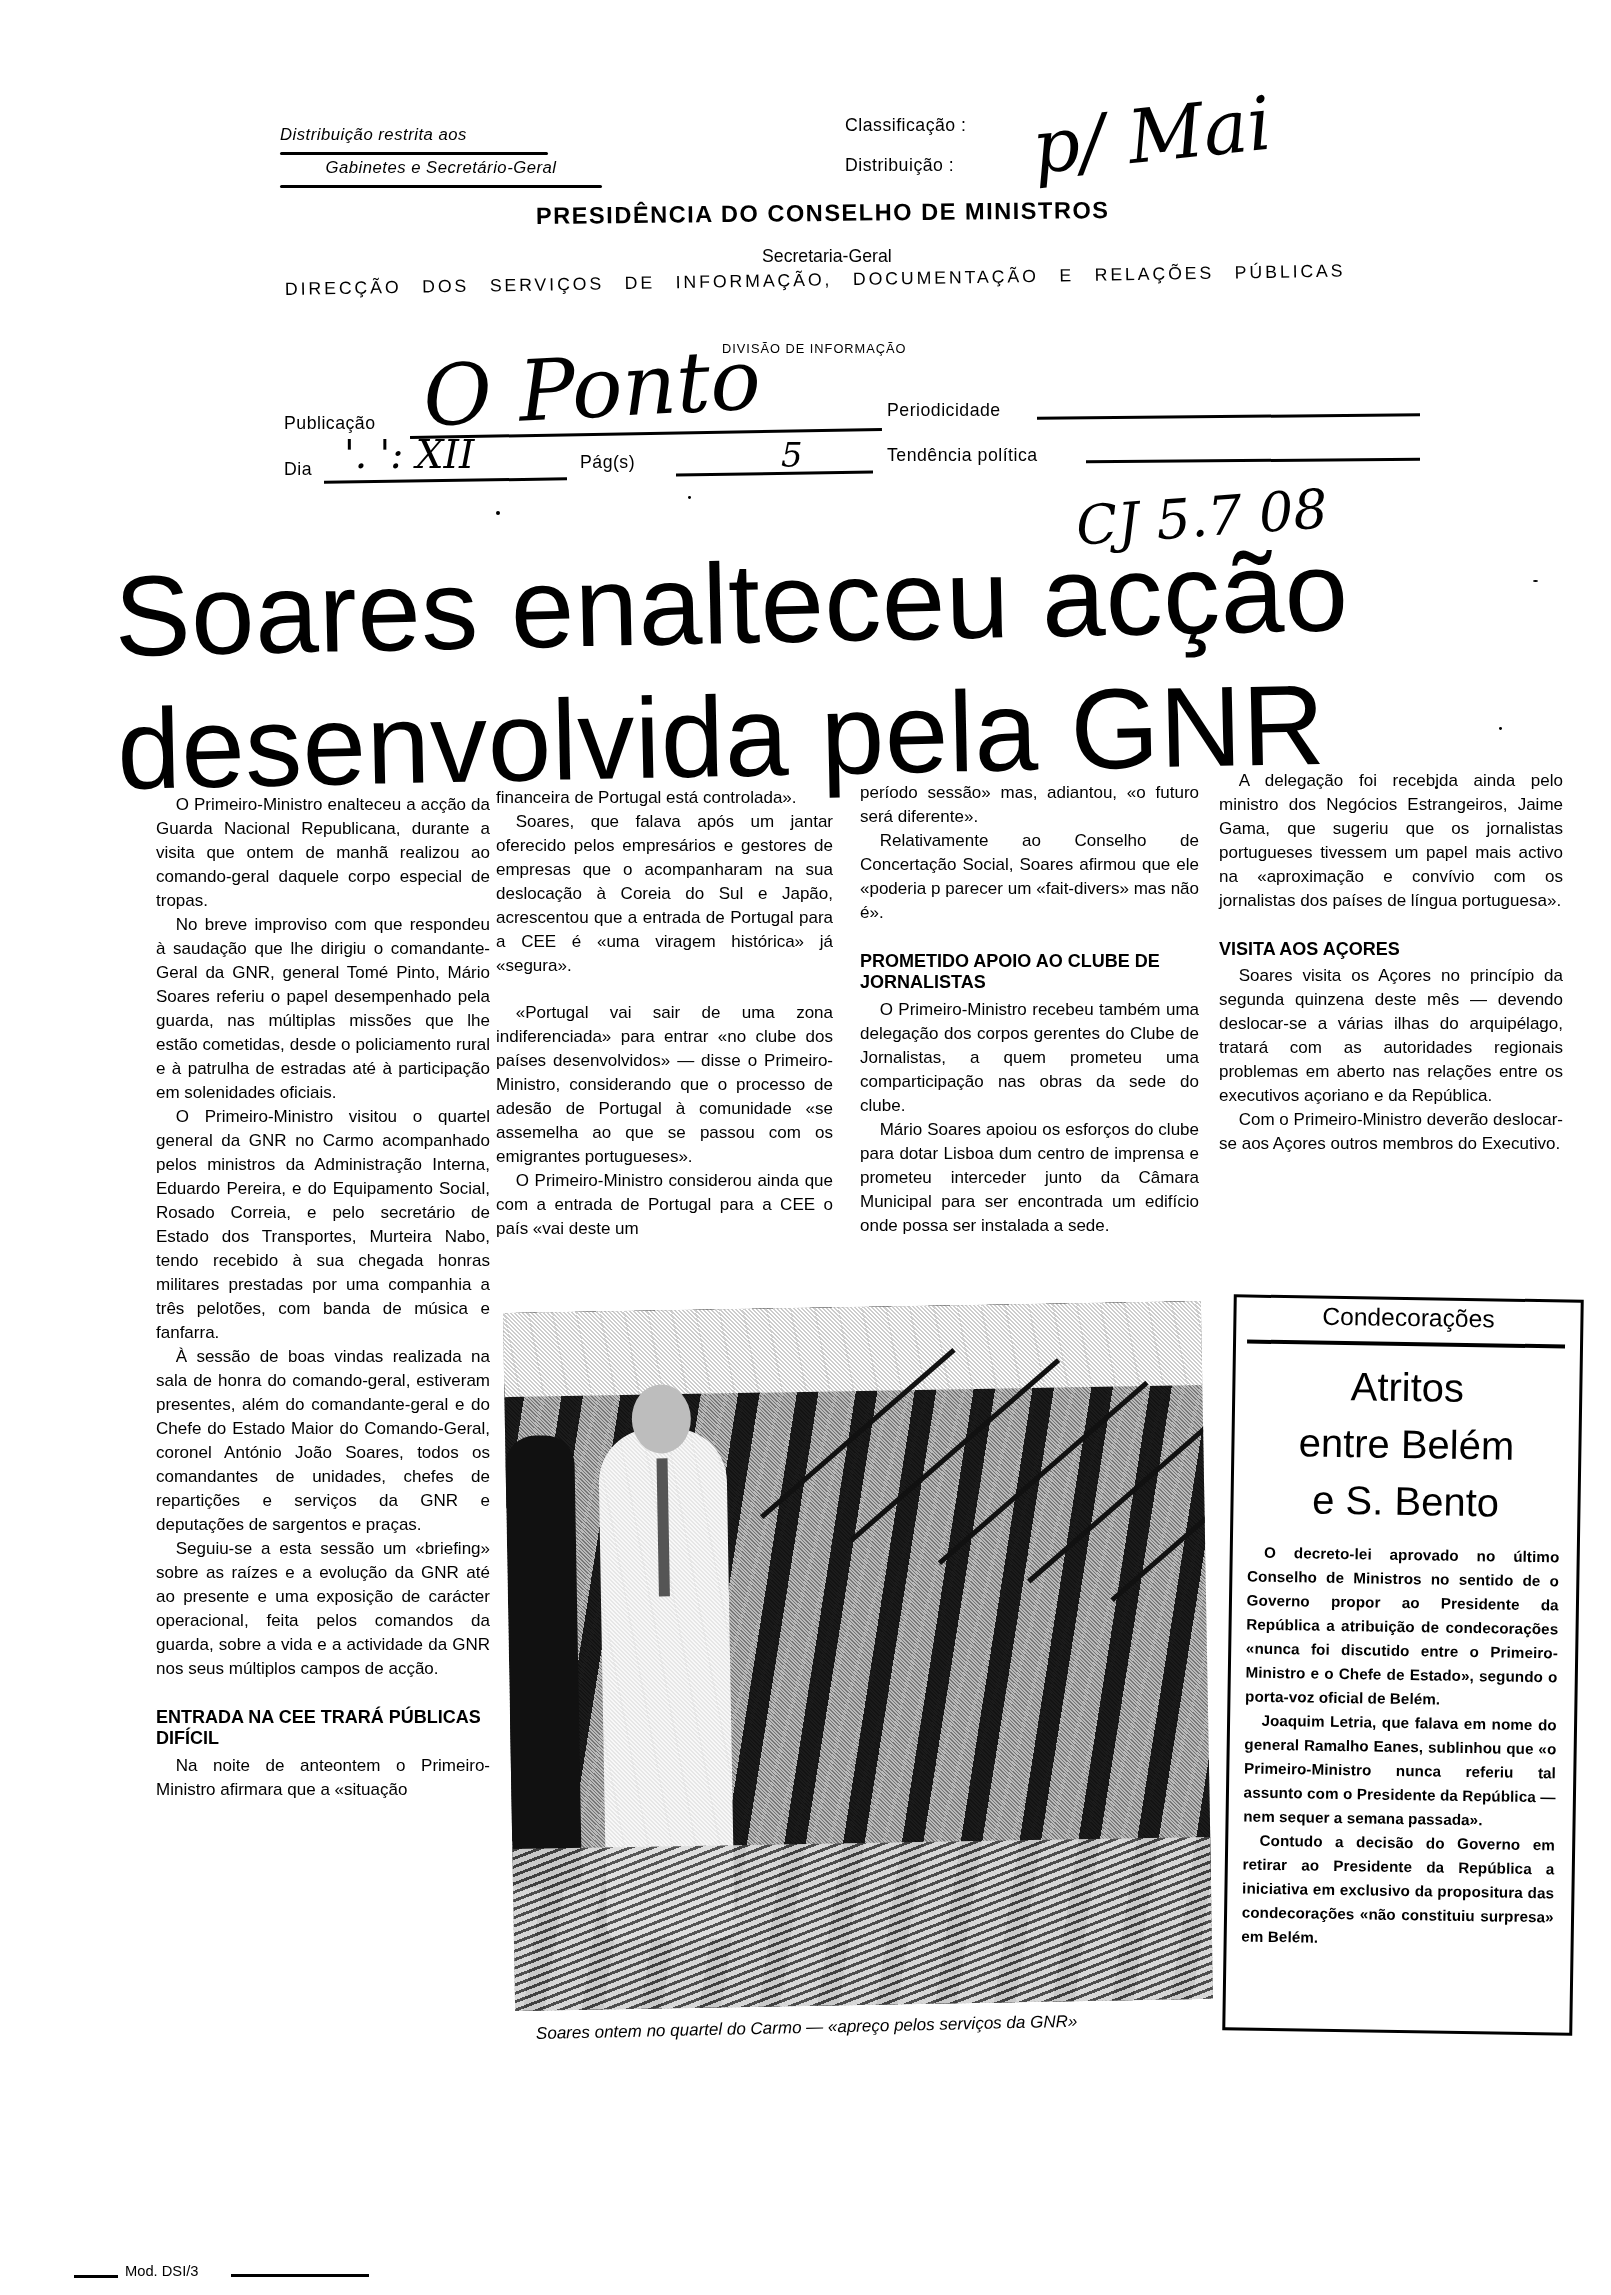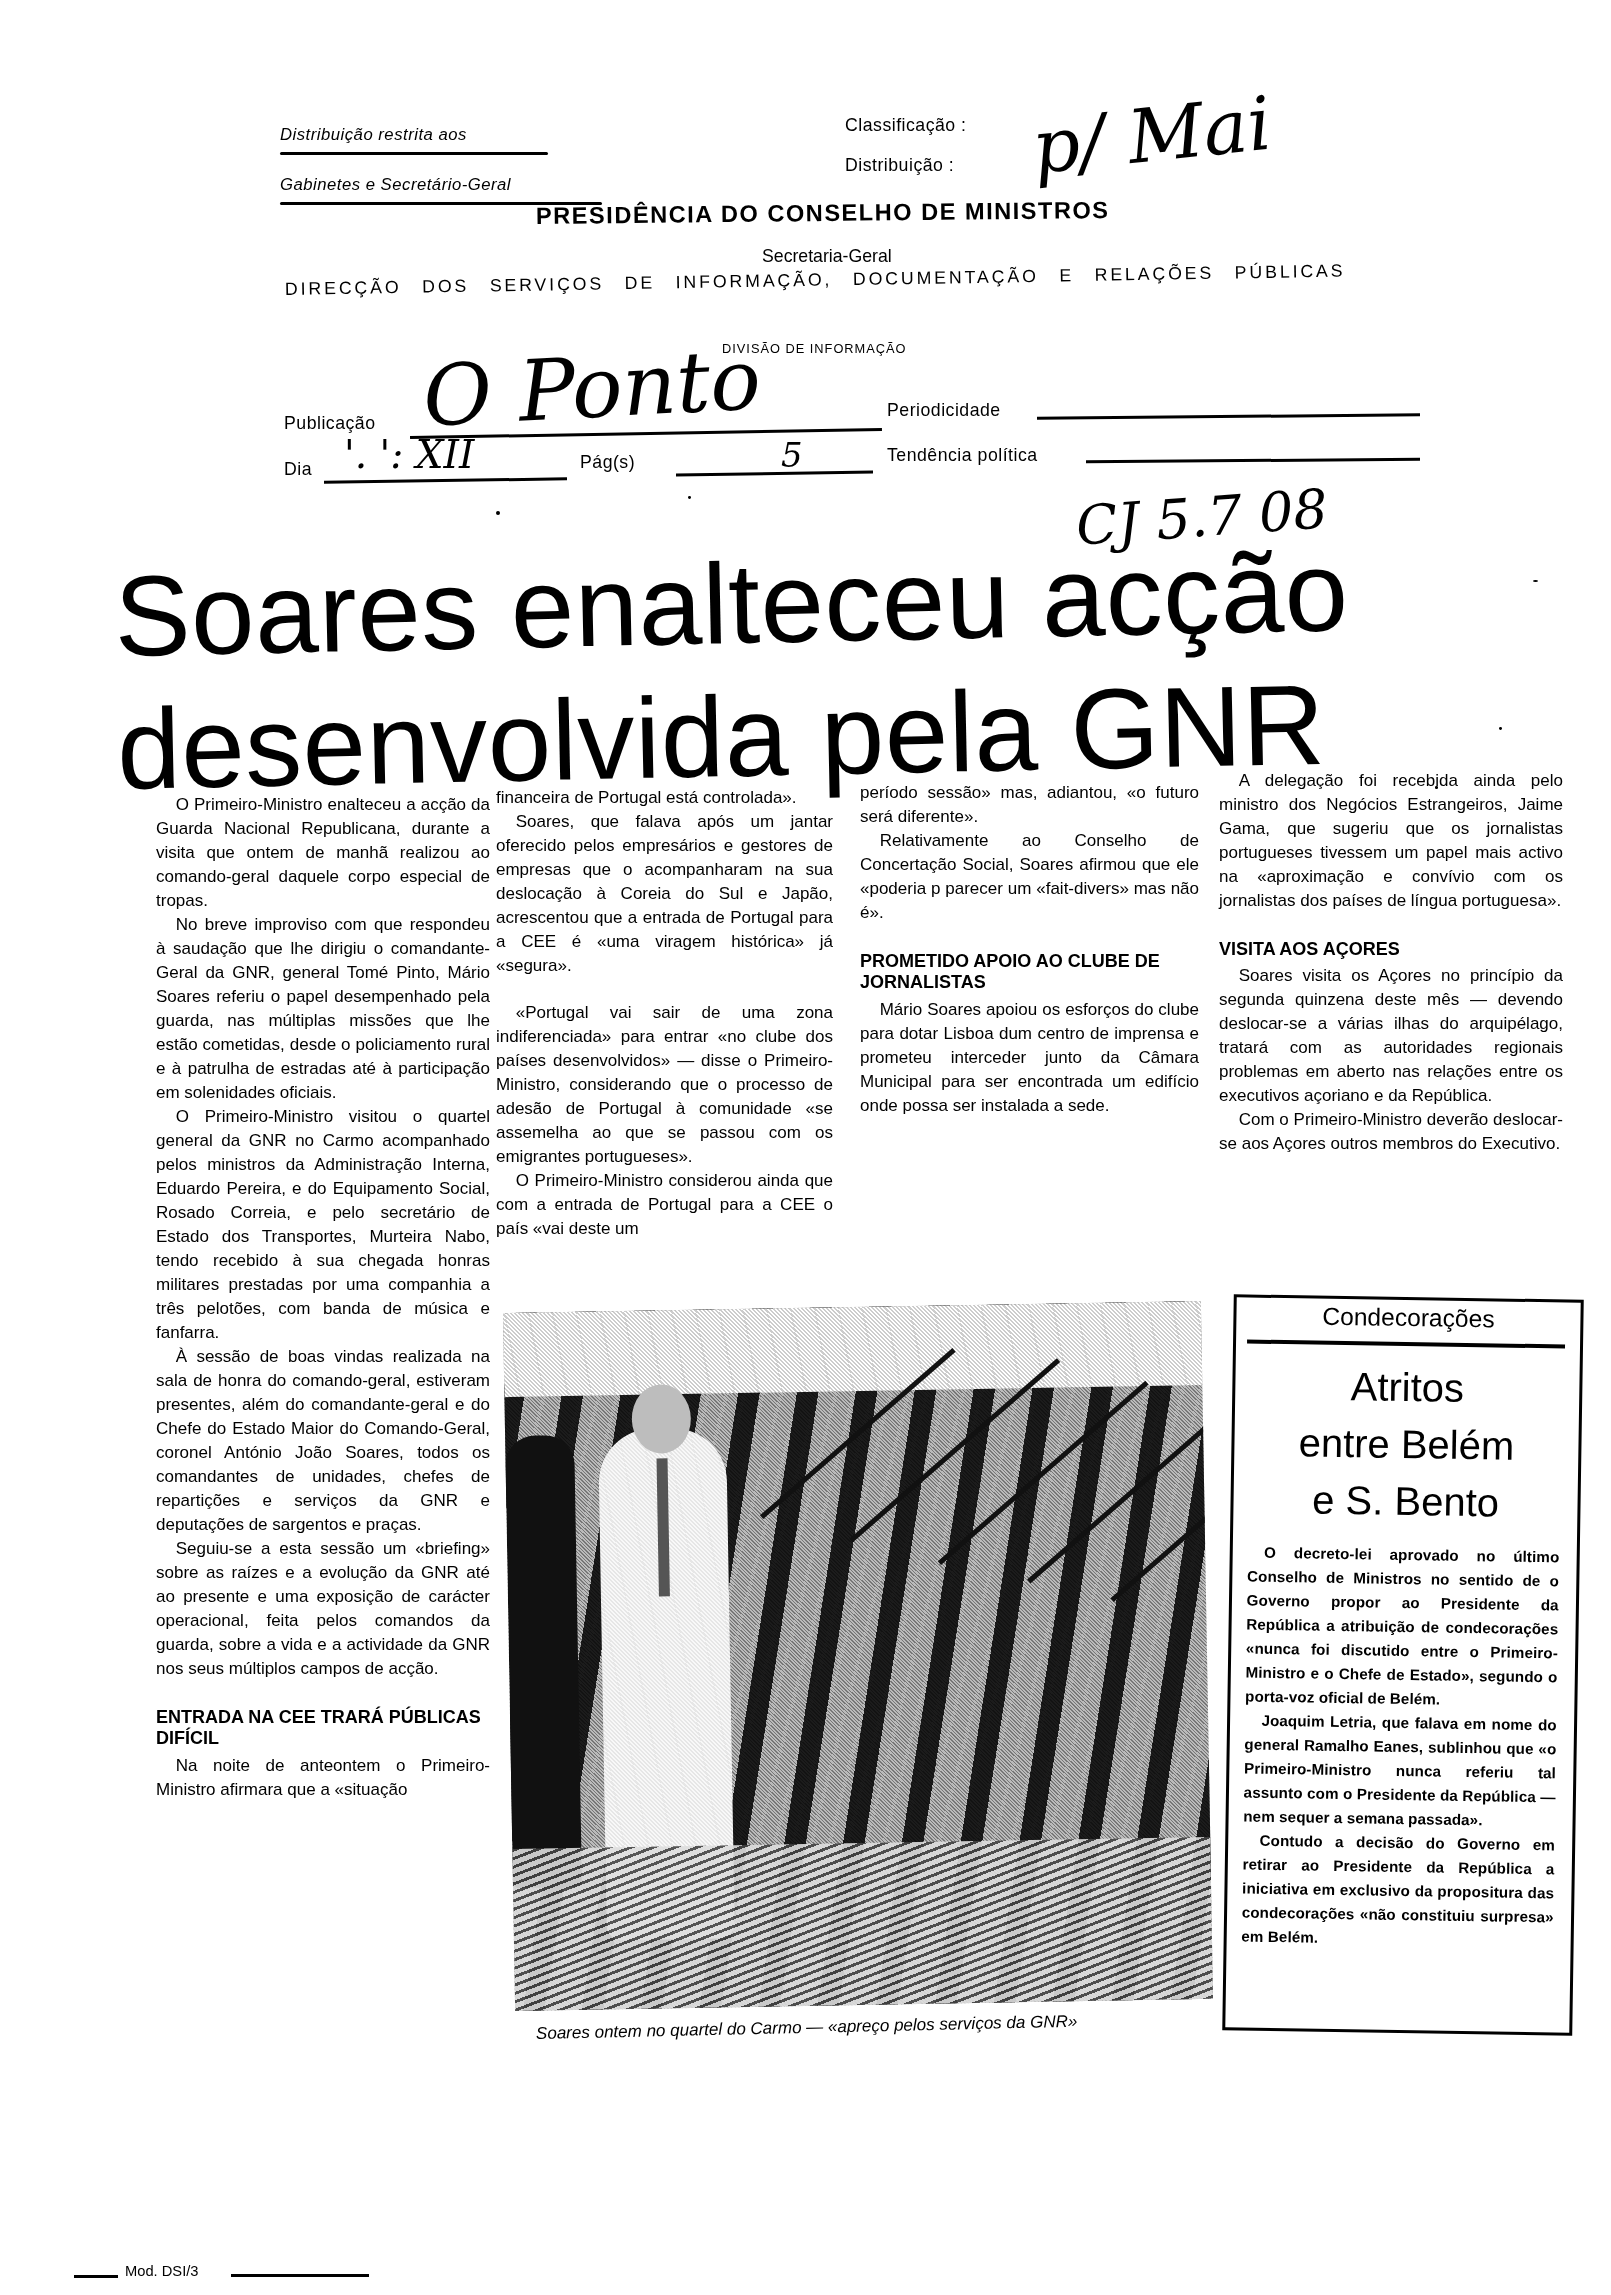--- a/index.html
+++ b/index.html
@@ -88,21 +88,21 @@
 
   .speck { position:absolute; background:#000; border-radius:50%; }
 </style>
 </head>
 <body>
 
 <div class="abs dist-note" style="top:125px;">
   <span>Distribuição restrita aos</span>
   <span class="rule" style="width:268px;"></span>
 </div>
-<div class="abs dist-note" style="top:175px;">
+<div class="abs dist-note" style="top:158px;text-align:center;">
   <span>Gabinetes e Secretário-Geral</span>
   <span class="rule" style="width:322px;"></span>
 </div>
 
 <div class="abs form-label" style="left:845px; top:115px;">Classificação :</div>
 <div class="abs form-label" style="left:845px; top:155px;">Distribuição :</div>
 <div class="abs handwriting" style="left:1032px; top:98px; font-size:74px; line-height:1; transform:rotate(-6deg);">p/ Mai</div>
 
 <div class="abs org-title">PRESIDÊNCIA DO CONSELHO DE MINISTROS</div>
 <div class="abs org-sub">Secretaria-Geral</div>
@@ -149,20 +149,21 @@
   <p>Soares, que falava após um jantar oferecido pelos empresários e gestores de empresas que o acompanharam na sua deslocação à Coreia do Sul e Japão, acrescentou que a entrada de Portugal para a CEE é «uma viragem histórica» já «segura».</p>
   <div class="gap"></div>
   <p>«Portugal vai sair de uma zona indiferenciada» para entrar «no clube dos países desenvolvidos» — disse o Primeiro-Ministro, considerando que o processo de adesão de Portugal à comunidade «se assemelha ao que se passou com os emigrantes portugueses».</p>
   <p>O Primeiro-Ministro considerou ainda que com a entrada de Portugal para a CEE o país «vai deste um</p>
 </div>
 
 <div class="abs col" id="col3">
   <p class="noind">período sessão» mas, adiantou, «o futuro será diferente».</p>
   <p>Relativamente ao Conselho de Concertação Social, Soares afirmou que ele «poderia p parecer um «fait-divers» mas não é».</p>
   <p class="sub">PROMETIDO APOIO AO CLUBE DE JORNALISTAS</p>
+  <p>O Primeiro-Ministro recebeu também uma delegação dos corpos gerentes do Clube de Jornalistas, a quem prometeu uma comparticipação nas obras da sede do clube.</p>
   <p>Mário Soares apoiou os esforços do clube para dotar Lisboa dum centro de imprensa e prometeu interceder junto da Câmara Municipal para ser encontrada um edifício onde possa ser instalada a sede.</p>
 </div>
 
 <div class="abs col" id="col4">
   <p>A delegação foi recebida ainda pelo ministro dos Negócios Estrangeiros, Jaime Gama, que sugeriu que os jornalistas portugueses tivessem um papel mais activo na «aproximação e convívio com os jornalistas dos países de língua portuguesa».</p>
   <p class="sub">VISITA AOS AÇORES</p>
   <p>Soares visita os Açores no princípio da segunda quinzena deste mês — devendo deslocar-se a várias ilhas do arquipélago, tratará com as autoridades regionais problemas em aberto nas relações entre os executivos açoriano e da República.</p>
   <p>Com o Primeiro-Ministro deverão deslocar-se aos Açores outros membros do Executivo.</p>
 </div>
 

